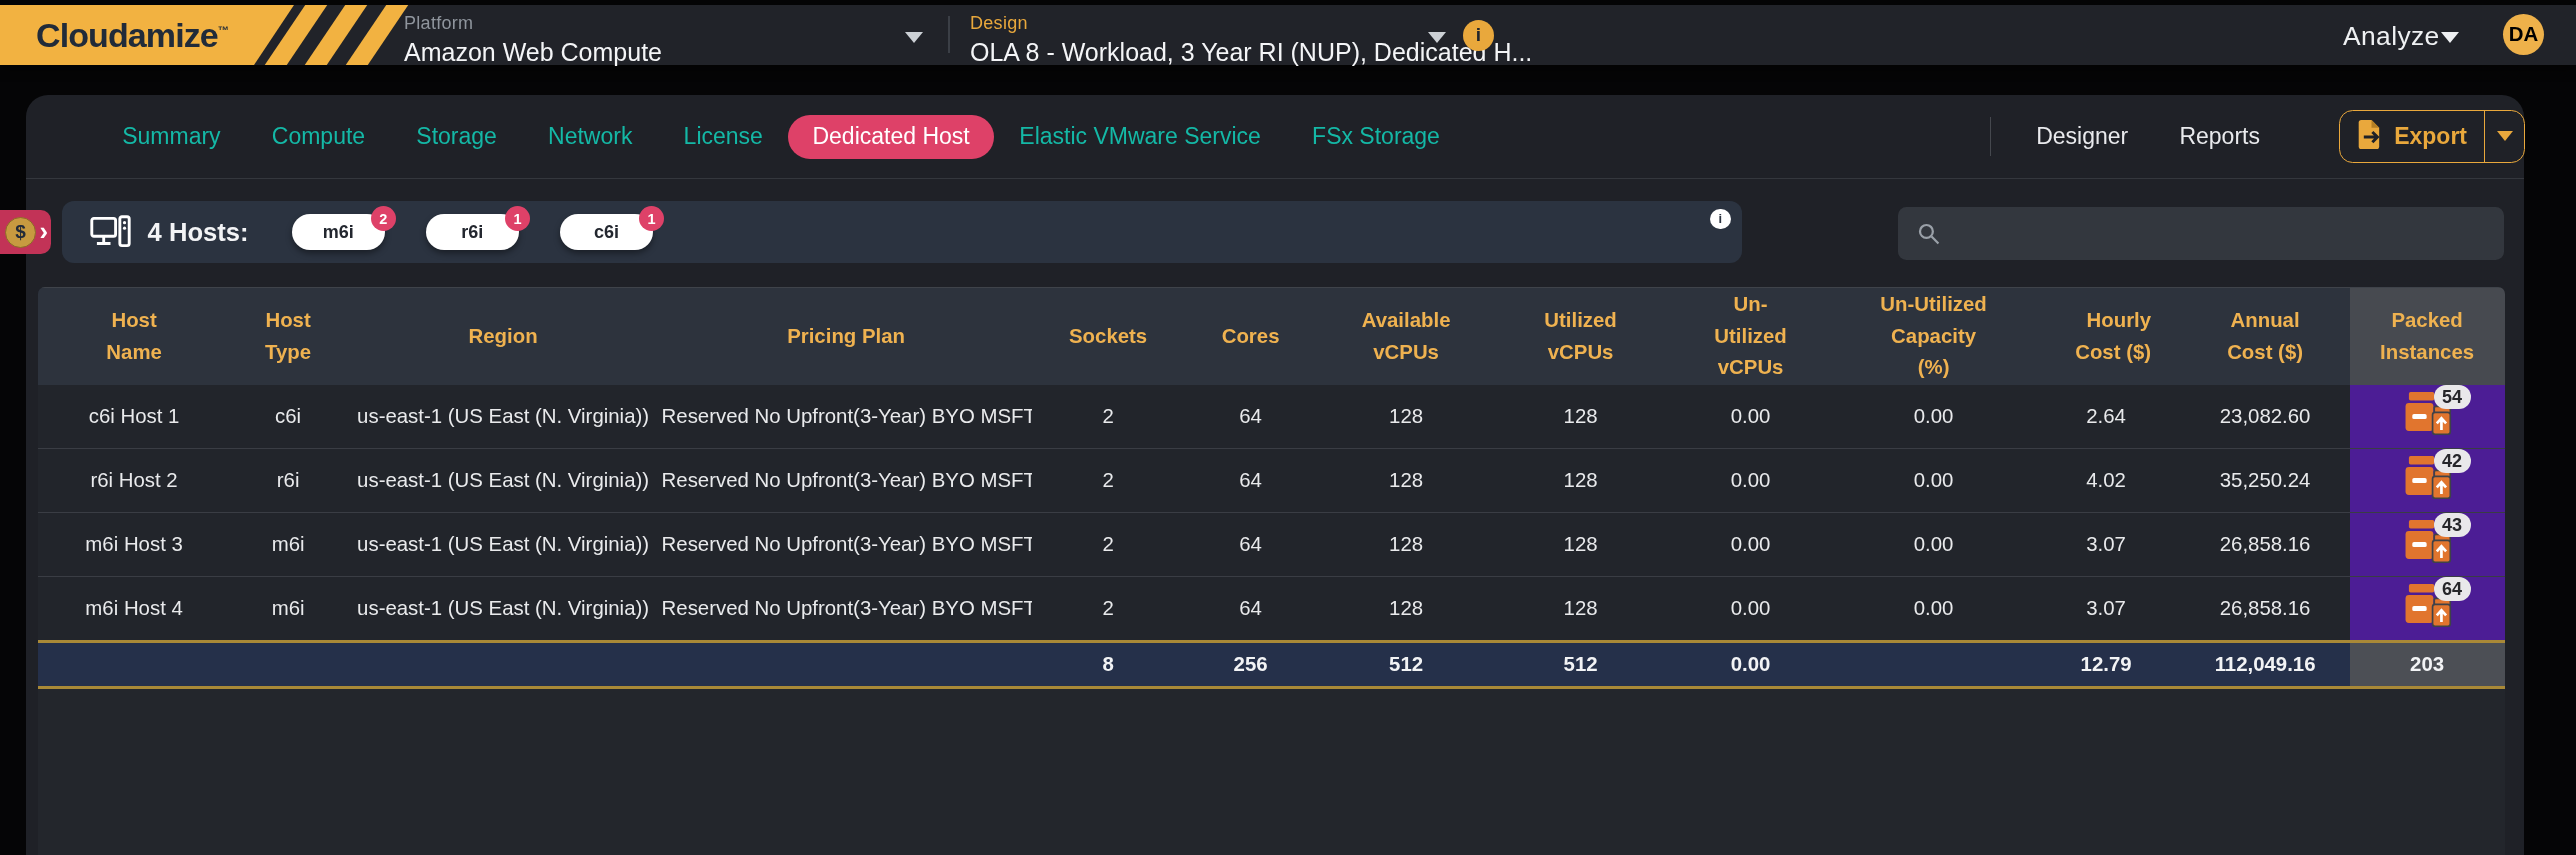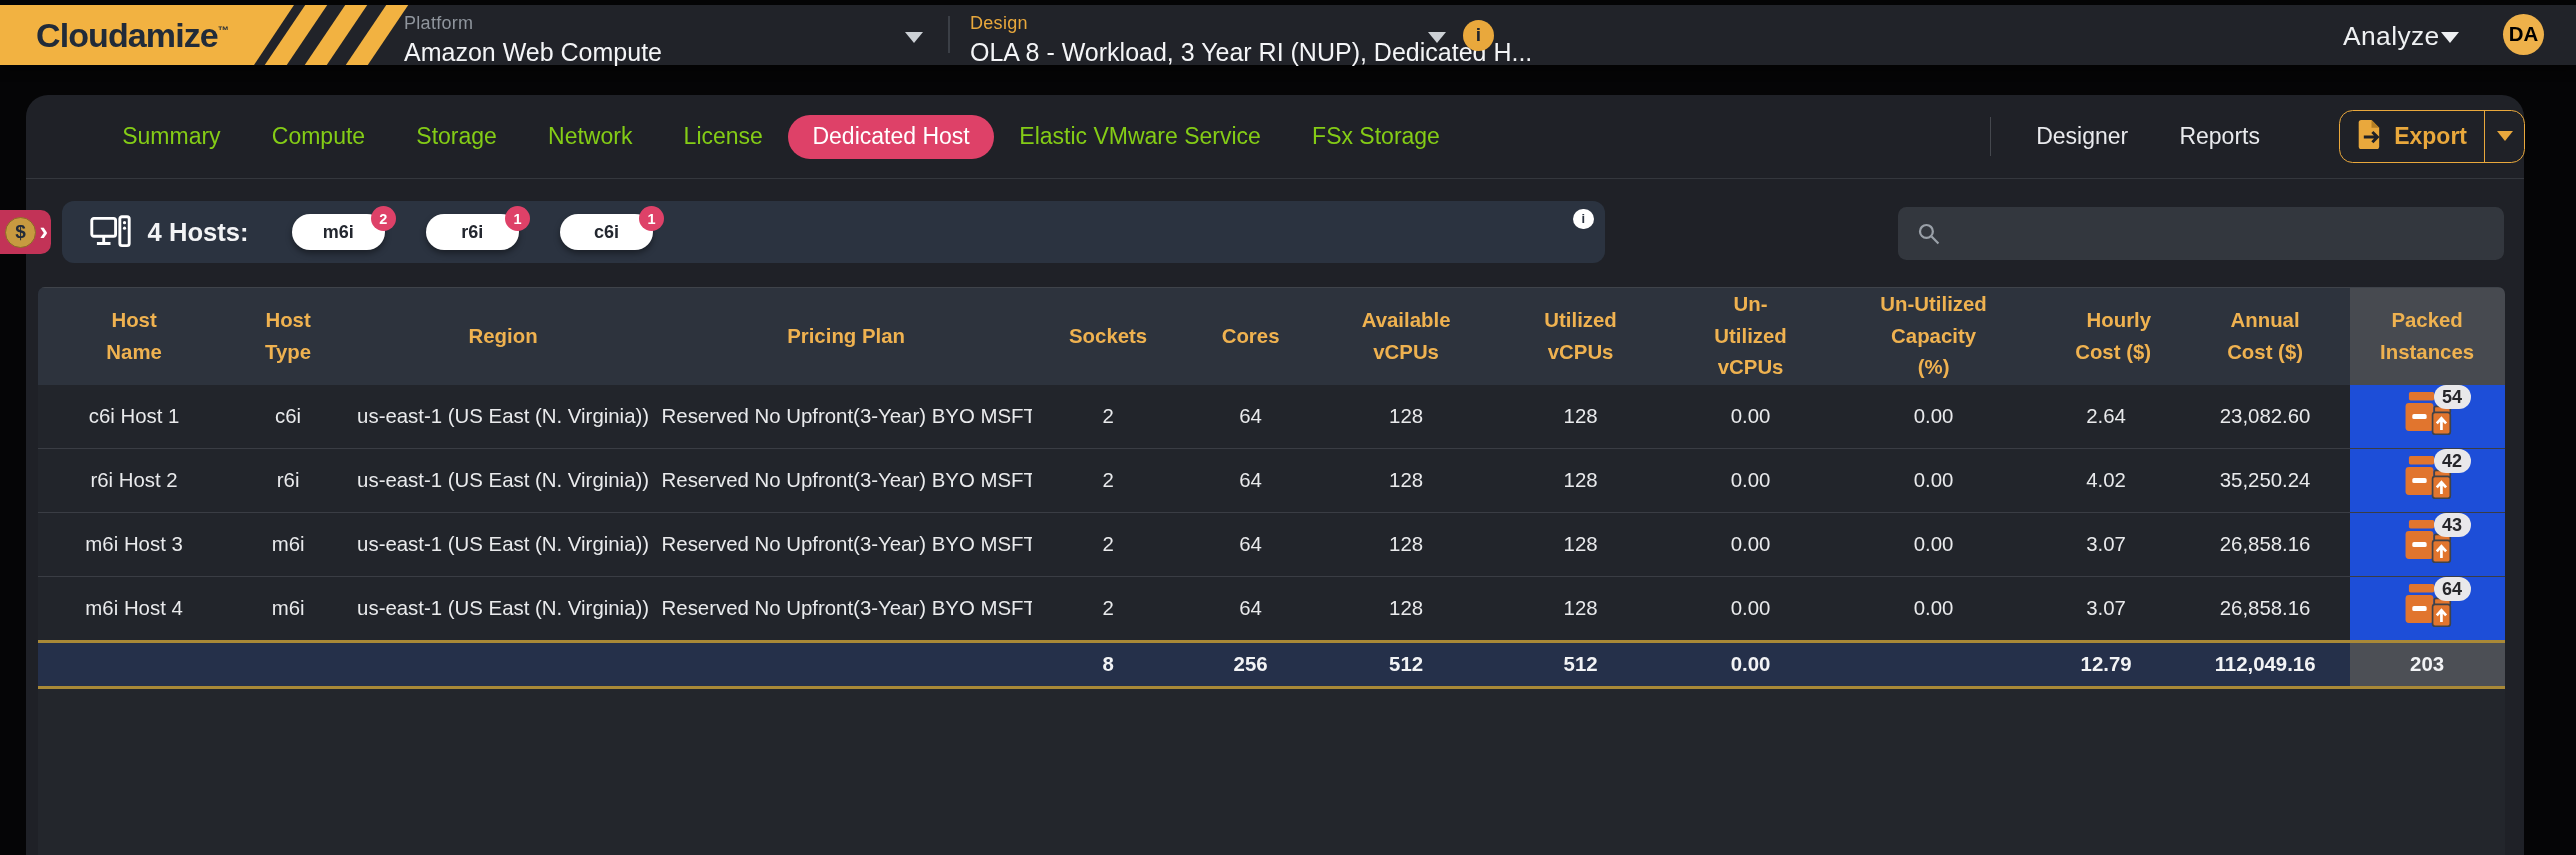--- a/index.html
+++ b/index.html
@@ -27,35 +27,35 @@
   .info-header{position:absolute;left:1463px;top:14.5px;width:31px;height:31px;background:var(--accent-orange);
                color:#23262c;font-size:19px;}
   .analyze{position:absolute;left:2343px;top:16px;font-size:26.4px;color:#eef0f2;letter-spacing:0.4px;cursor:pointer;}
   .avatar{position:absolute;left:2503px;top:9.4px;width:41px;height:41px;border-radius:50%;background:#eeb14a;
           display:flex;align-items:center;justify-content:center;font-size:20.4px;font-weight:700;color:#000000;cursor:pointer;}
 
   
   .panel{position:absolute;left:25.6px;top:95px;width:2498px;height:760px;background:#1f2127;
          border-radius:22px 22px 0 0;}
   .tab-bar{position:absolute;left:71px;top:10.2px;height:63px;display:flex;align-items:center;}
-  .tab{padding:0 25.6px;font-size:23px;font-weight:500;color:#84cc16;display:flex;align-items:center;height:63px;cursor:pointer;}
+  .tab{padding:0 25.6px;font-size:23px;font-weight:500;color:#14b8a6;display:flex;align-items:center;height:63px;cursor:pointer;}
   .tab.active{background:var(--pink);color:#fff;border-radius:851px;height:44px;padding:0 24px;}
   .nav-divider{position:absolute;left:1964px;top:22px;width:1.7px;height:39px;background:#45484e;}
   .nav-right{position:absolute;left:1985px;top:10.2px;height:63px;display:flex;align-items:center;}
   .nav-link{padding:0 25.6px;font-size:23px;font-weight:500;color:#e9eaed;cursor:pointer;}
   .export-btn{position:absolute;left:2313px;top:14.5px;height:53px;display:flex;border:1.7px solid var(--accent-orange);
               border-radius:13.6px;cursor:pointer;box-sizing:border-box;}
   .export-main{display:flex;align-items:center;gap:12px;padding:13px 17px;}
   .export-label{font-size:23px;font-weight:600;color:var(--accent-orange);}
   .export-caret{width:39px;border-left:1.7px solid var(--accent-orange);display:flex;align-items:center;justify-content:center;}
   .export-caret .caret{position:static;border-top-color:var(--accent-orange);border-left-width:8.5px;border-right-width:8.5px;border-top-width:10.2px;}
   .tabs-divider{position:absolute;left:0;right:0;top:83px;height:0.9px;background:#34373d;}
 
   
-  .hosts-bar{position:absolute;left:36px;top:106px;width:1543px;height:62px;background:#2b3340;border-radius:12px;}
+  .hosts-bar{position:absolute;left:36px;top:106px;width:1680px;height:62px;background:#2b3340;border-radius:12px;}
   .hosts-inner{display:flex;align-items:center;height:100%;}
   .monitor-icon{margin-left:28px;display:flex;}
   .hosts-label{margin-left:17px;font-size:25.6px;font-weight:600;color:#f3f4f6;}
   .chips{display:flex;margin-left:43px;gap:41px;}
   .chip{position:relative;min-width:66px;height:36px;background:#fff;border-radius:18px;display:flex;align-items:center;
         justify-content:center;padding:0 13.6px;font-size:18px;font-weight:700;color:#23272f;
         box-shadow:0 3.4px 6px rgba(0,0,0,.4);cursor:pointer;}
   .chip-badge{position:absolute;top:-7.7px;right:-11px;width:25px;height:25px;border-radius:50%;background:var(--pink);
               color:#fff;font-size:14.5px;font-weight:700;display:flex;align-items:center;justify-content:center;}
   .info-hosts{position:absolute;right:11px;top:7.7px;width:20.4px;height:20.4px;background:#fff;color:#2b3340;font-size:12.8px;}
@@ -80,21 +80,21 @@
   .c0{width:193px}.c1{width:115px}.c2{width:315px}.c3{width:371px}.c4{width:153px}.c5{width:132px}
   .c6{width:179px}.c7{width:170px}.c8{width:170px}.c9{width:196px}.c10{width:149px}.c11{width:169px}.c12{width:155px}
   .grid thead th{height:95px;background:#2d333d;color:var(--gold-text);font-size:20.4px;font-weight:600;
                  text-align:center;vertical-align:middle;border-top:0.9px solid #3f434a;line-height:1.55;cursor:pointer;}
   .grid thead th.packed{background:#474a50;}
   .hin{display:inline-block;}
   .h0,.h1{max-width:61px;}.h6{max-width:95px;}.h7{max-width:85px;}.h8{max-width:95px;}
   .h9{max-width:112px;}.h10{max-width:90px;text-align:right;}.h11{max-width:90px;}.h12{max-width:107px;}
   .grid tbody td{height:61px;background:#22252b;color:#e9eaec;font-size:20.4px;text-align:center;
                  border-bottom:0.9px solid #3a3d44;white-space:nowrap;overflow:hidden;}
-  .grid tbody td.packed{background:#1d4ed8;}
+  .grid tbody td.packed{background:#4c1d95;}
   .grid tfoot td{height:41px;background:var(--totals-bg);color:#f2f3f5;font-size:20.4px;font-weight:700;text-align:center;
                  border-top:3.4px solid var(--gold-border);border-bottom:3.4px solid var(--gold-border);}
   .grid tfoot td.packed{background:#4c4f55;}
   .packed-wrap{position:relative;display:inline-block;width:49px;height:44px;cursor:pointer;}
   .packed-badge{position:absolute;top:-6.8px;right:-19px;background:#e9e8ea;border-radius:851px;padding:0.9px 8.5px;
                 font-size:18px;font-weight:700;color:#26262a;line-height:22px;}
 </style>
 </head>
 <body>
 

